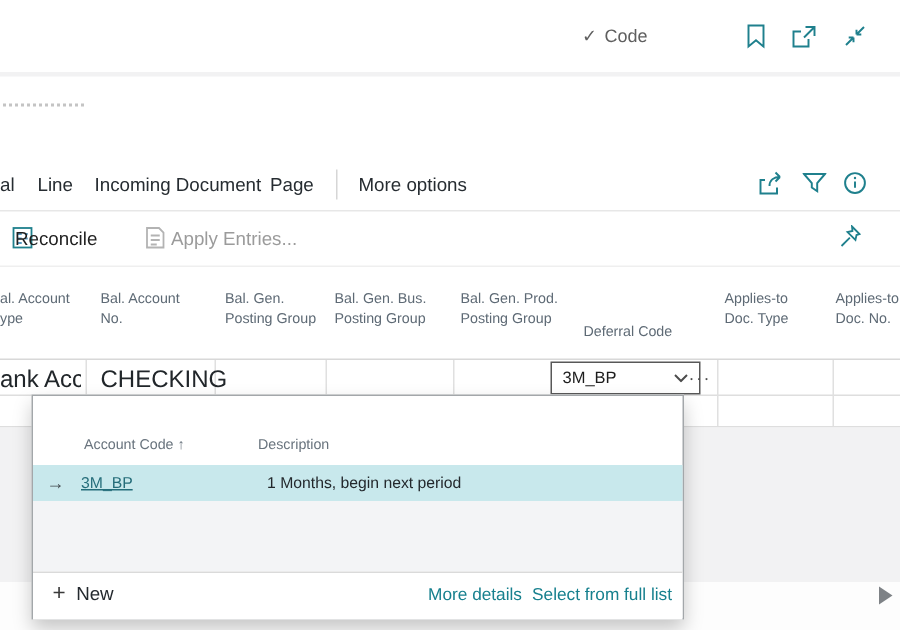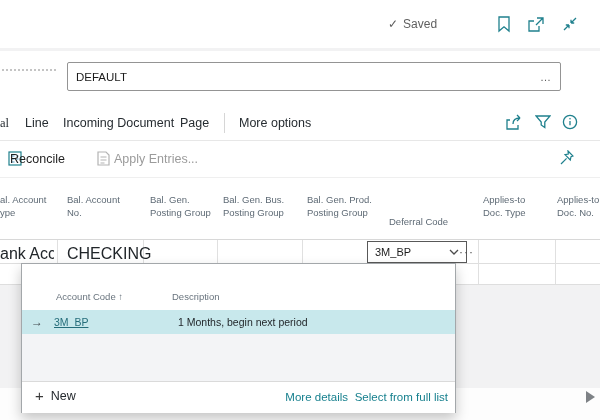--- a/index.html
+++ b/index.html
@@ -67,21 +67,21 @@
 
   svg{display:block;}
 </style>
 </head>
 <body>
 
 <div id="page">
 
   <div class="abs saved">
     <span>✓</span>
-    <span>Saved</span>
+    <span>Code</span>
   </div>
 
   <div class="abs top-icon" style="left:495px;">
     <svg width="14" height="17" viewBox="0 0 14 17">
         <path d="M2 1h10v14l-5-4.2L2 15z" fill="none" stroke="#1f808d" stroke-width="1.3"></path>
       </svg>
   </div>
   <div class="abs top-icon" style="left:527px;">
     <svg width="17" height="15" viewBox="0 0 17 15">
         <path d="M6 4H1v10h10V9" fill="none" stroke="#1f808d" stroke-width="1.3"></path>
@@ -91,26 +91,22 @@
   <div class="abs top-icon" style="left:561px;">
     <svg width="16" height="16" viewBox="0 0 16 16" fill="none" stroke="#1f808d" stroke-width="1.3">
       <path d="M14 2L9 7M9 7V3.8M9 7h3.2"></path>
         <path d="M2 14l5-5M7 9v3.2M7 9H3.8"></path>
       </svg>
   </div>
 
   <div class="abs divider-band"></div>
 
   <div class="abs leader"></div>
-  <div class="abs field">
-    <span>DEFAULT</span>
-    <span class="ell">…</span>
-  </div>
-
-  <div class="abs menubar-item" style="left:0px;font-family:Liberation Serif, serif;">al</div>
+
+  <div class="abs menubar-item" style="left:0px;">al</div>
   <div class="abs menubar-item" style="left:25px;">Line</div>
   <div class="abs menubar-item" style="left:63px;">Incoming Document</div>
   <div class="abs menubar-item" style="left:180px;">Page</div>
   <div class="abs menusep"></div>
   <div class="abs menubar-item" style="left:239px;">More options</div>
 
   <div class="abs menu-icon" style="left:504px;">
     <svg width="17" height="16" viewBox="0 0 17 16" fill="none" stroke="#1f808d" stroke-width="1.3">
       <path d="M5 6H2v9h11v-4"></path>
         <path d="M8 10c0-4 3-6 7-6M15 4l-3-3M15 4l-3 3"></path>

